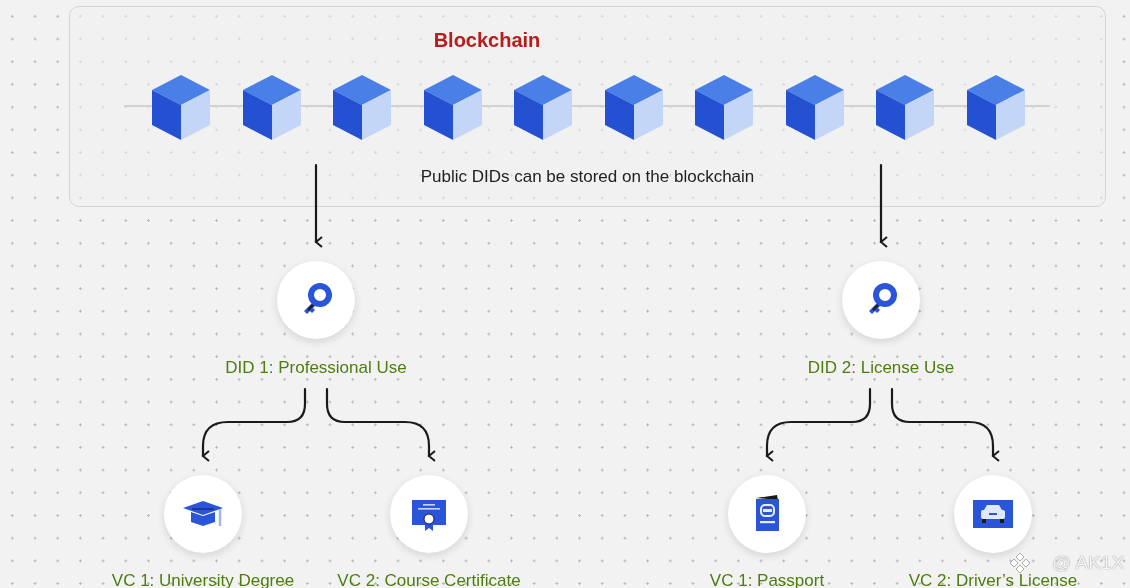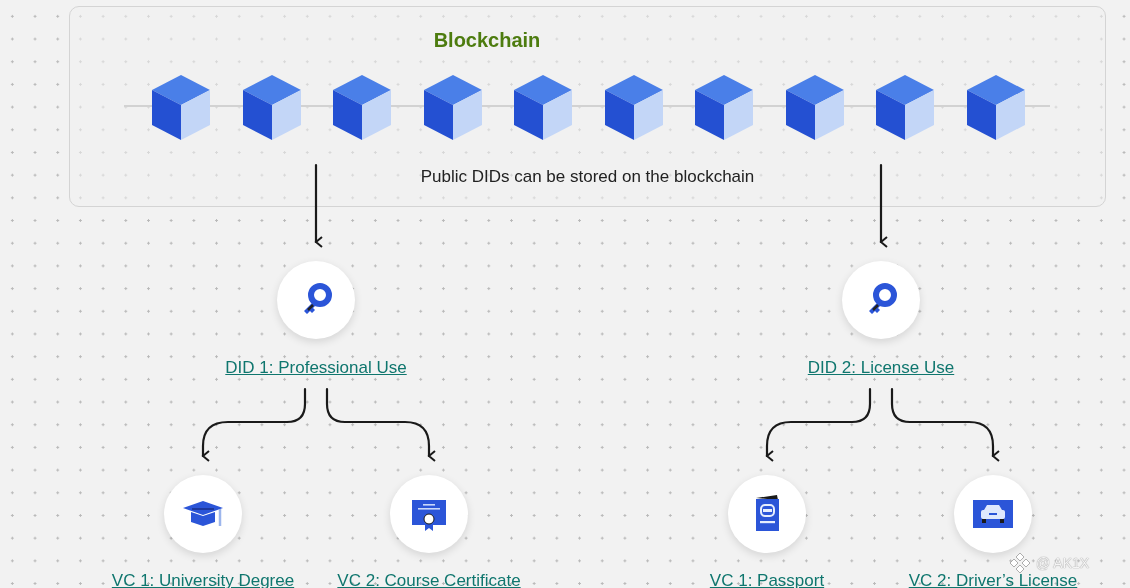--- a/index.html
+++ b/index.html
@@ -13,46 +13,46 @@
     color: #1c1c1c;
   }
   .chain-box {
     position: absolute; left: 69px; top: 6px; width: 1037px; height: 201px;
     border: 1.5px solid #d4d4d4; border-radius: 10px;
     background-color: rgba(240,240,240,0.55);
     box-sizing: border-box;
   }
   .chain-title {
     position: absolute; left: 0; top: 29px; width: 974px; text-align: center;
-    font-size: 20px; font-weight: bold; color: #4d7c0f;
+    font-size: 20px; font-weight: bold; color: #b91c1c;
   }
   .chain-line {
     position: absolute; left: 124px; top: 105px; width: 926px; height: 2px;
     background: #d2d2d2;
   }
   .block { position: absolute; top: 72px; width: 62px; height: 70px; }
   .chain-caption {
     position: absolute; left: 0; top: 167px; width: 1175px; text-align: center;
     font-size: 17px; color: #222;
   }
   svg.connectors { position: absolute; left: 0; top: 0; }
   .node {
     position: absolute; width: 78px; height: 78px; border-radius: 50%;
     background: #fff; box-shadow: 0 3px 8px rgba(0,0,0,0.12);
     display: flex; align-items: center; justify-content: center;
   }
   .label {
-    position: absolute; font-size: 17px; color: #0f766e; white-space: nowrap;
-    transform: translateX(-50%); text-decoration: underline;
+    position: absolute; font-size: 17px; color: #4d7c0f; white-space: nowrap;
+    transform: translateX(-50%);
   }
   .watermark {
-    position: absolute; left: 1008px; top: 551px; font-size: 14px;
+    position: absolute; left: 1008px; top: 551px; font-size: 19px;
     color: rgba(255,255,255,0.9); white-space: nowrap;
     text-shadow: 0 0 1px #999, 0 0 1px #999;
-    display: flex; align-items: center; gap: 4px; justify-content: space-between;
+    display: flex; align-items: center; gap: 20px; justify-content: space-between;
   }
 </style>
 </head>
 <body>
 
 <div class="chain-box"></div>
 <div class="chain-title">Blockchain</div>
 <div class="chain-line"></div>
 <div id="blocks">
     <div class="block" style="left: 150px;"><svg width="62" height="70" viewBox="0 0 62 70">

